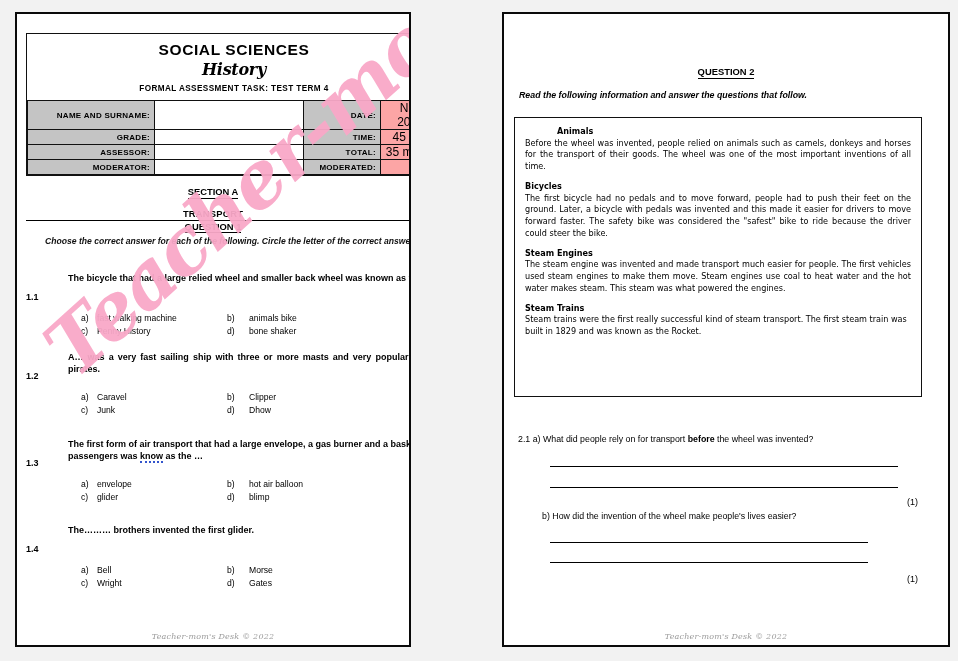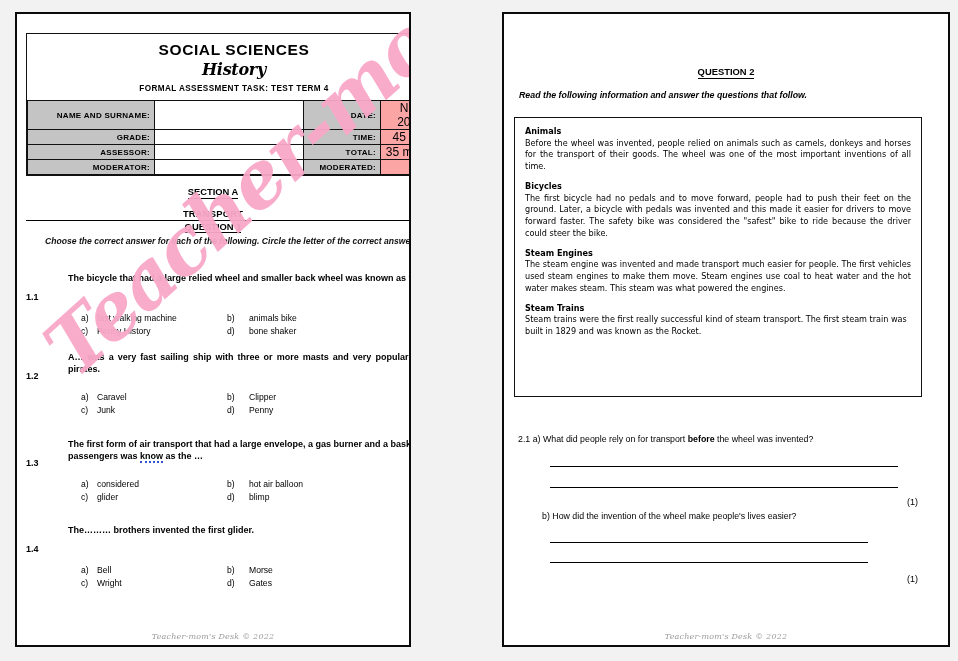--- a/index.html
+++ b/index.html
@@ -169,21 +169,21 @@
     text-align:center;
     font-family:"DejaVu Serif", serif;
     font-style:italic;font-size:15px;
     letter-spacing:.5px;margin-bottom:6px;color:#000;
   }
   .p-body{
     font-family:"DejaVu Sans", sans-serif;
     font-size:8.1px;line-height:1.45;color:#000;
   }
   .p-h{font-weight:700;margin-top:8px;}
-  .p-h:first-child{margin-top:0;}
+  .p-h:first-child{margin-top:0;margin-left:32px;}
   .p-p{margin-top:0;text-align:justify;}
   .p-p.last{text-align:left;}
 
   .qa{position:absolute;font-size:8.8px;color:#000;}
   #qa-a{left:14px;top:420px;width:400px;}
   #qa-b{left:38px;top:497px;width:380px;}
   .ansline{position:absolute;border-top:1.2px solid #000;height:0;}
   #ln-a1{left:46px;width:348px;top:452px;}
   #ln-a2{left:46px;width:348px;top:473px;}
   #ln-b1{left:46px;width:318px;top:528px;}
@@ -268,32 +268,32 @@
             <div class="q-text">A… was a very fast sailing ship with three or more masts and very popular among pirates.</div>
           </div>
           <div class="opts" style="grid-template-columns:16px 130px 22px auto">
             <div class="ol">a)</div>
             <div>Caravel</div>
             <div class="ol">b)</div>
             <div>Clipper</div>
             <div class="ol">c)</div>
             <div>Junk</div>
             <div class="ol">d)</div>
-            <div>Penny</div>
+            <div>Dhow</div>
           </div>
         </div>
 
         <div class="q" id="q13">
           <div class="q-head">
             <div class="q-num">1.3</div>
             <div class="q-text nojust"><span>The first form of air transport that had a large envelope, a gas burner and a basket for passengers was </span><span class="spell">know</span><span> as the …</span></div>
           </div>
           <div class="opts">
             <div class="ol">a)</div>
-            <div>considered</div>
+            <div>envelope</div>
             <div class="ol">b)</div>
             <div>hot air balloon</div>
             <div class="ol">c)</div>
             <div>glider</div>
             <div class="ol">d)</div>
             <div>blimp</div>
           </div>
         </div>
 
         <div class="q" id="q14">

